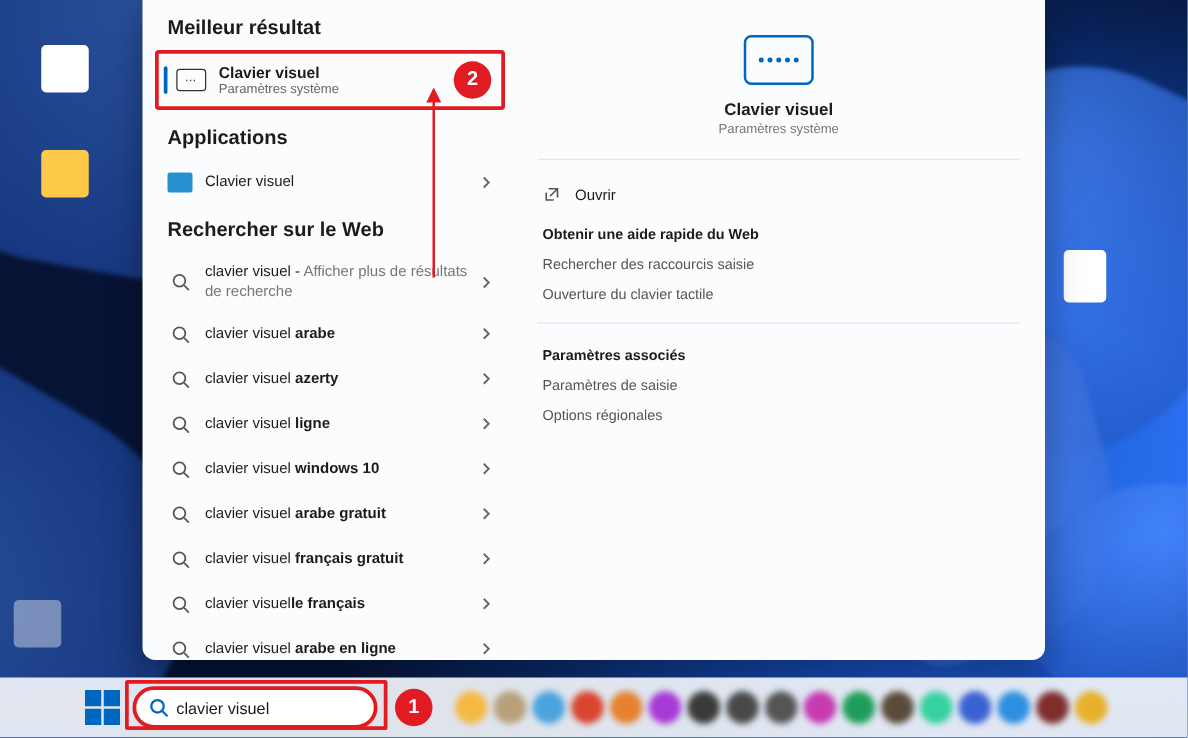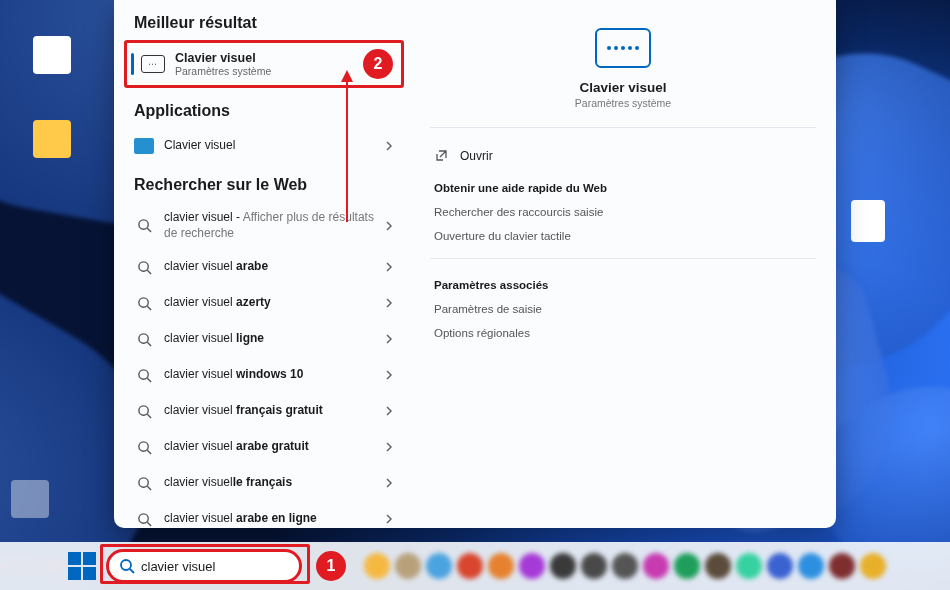--- a/index.html
+++ b/index.html
@@ -206,35 +206,35 @@
             </svg>
           </div>
         </div>
         <div class="list-item">
           <div class="li-icon">
             <svg width="15" height="15" viewBox="0 0 16 16">
               <circle cx="7" cy="7" r="5" fill="none" stroke="currentColor" stroke-width="1.5"></circle>
               <line x1="11" y1="11" x2="15" y2="15" stroke="currentColor" stroke-width="1.5"></line>
             </svg>
           </div>
+          <div class="li-text">clavier visuel <b>arabe gratuit</b></div>
+          <div class="chev">
+            <svg width="10" height="10" viewBox="0 0 10 10">
+              <path d="M3 1l4 4-4 4" fill="none" stroke="currentColor" stroke-width="1.5"></path>
+            </svg>
+          </div>
+        </div>
+        <div class="list-item">
+          <div class="li-icon">
+            <svg width="15" height="15" viewBox="0 0 16 16">
+              <circle cx="7" cy="7" r="5" fill="none" stroke="currentColor" stroke-width="1.5"></circle>
+              <line x1="11" y1="11" x2="15" y2="15" stroke="currentColor" stroke-width="1.5"></line>
+            </svg>
+          </div>
           <div class="li-text">clavier visuel <b>français gratuit</b></div>
-          <div class="chev">
-            <svg width="10" height="10" viewBox="0 0 10 10">
-              <path d="M3 1l4 4-4 4" fill="none" stroke="currentColor" stroke-width="1.5"></path>
-            </svg>
-          </div>
-        </div>
-        <div class="list-item">
-          <div class="li-icon">
-            <svg width="15" height="15" viewBox="0 0 16 16">
-              <circle cx="7" cy="7" r="5" fill="none" stroke="currentColor" stroke-width="1.5"></circle>
-              <line x1="11" y1="11" x2="15" y2="15" stroke="currentColor" stroke-width="1.5"></line>
-            </svg>
-          </div>
-          <div class="li-text">clavier visuel <b>arabe gratuit</b></div>
           <div class="chev">
             <svg width="10" height="10" viewBox="0 0 10 10">
               <path d="M3 1l4 4-4 4" fill="none" stroke="currentColor" stroke-width="1.5"></path>
             </svg>
           </div>
         </div>
         <div class="list-item">
           <div class="li-icon">
             <svg width="15" height="15" viewBox="0 0 16 16">
               <circle cx="7" cy="7" r="5" fill="none" stroke="currentColor" stroke-width="1.5"></circle>

